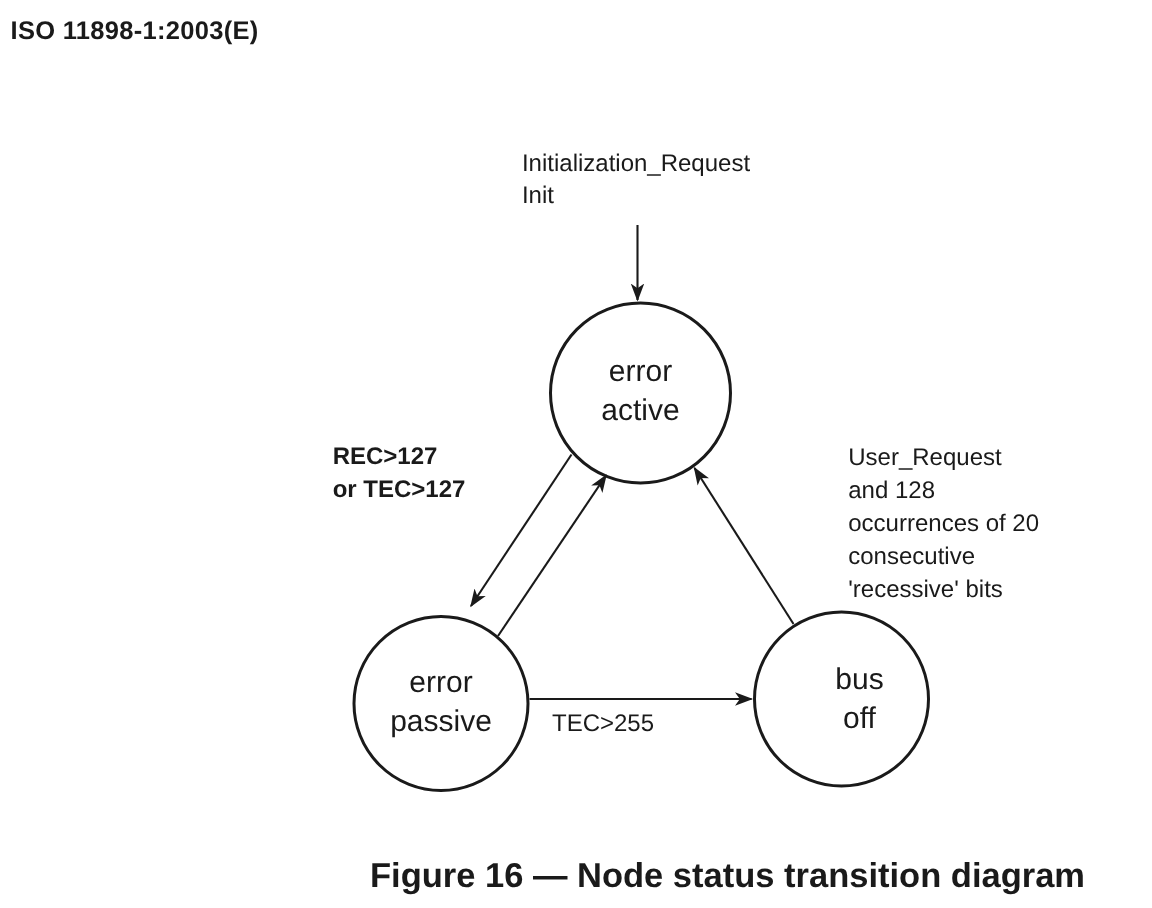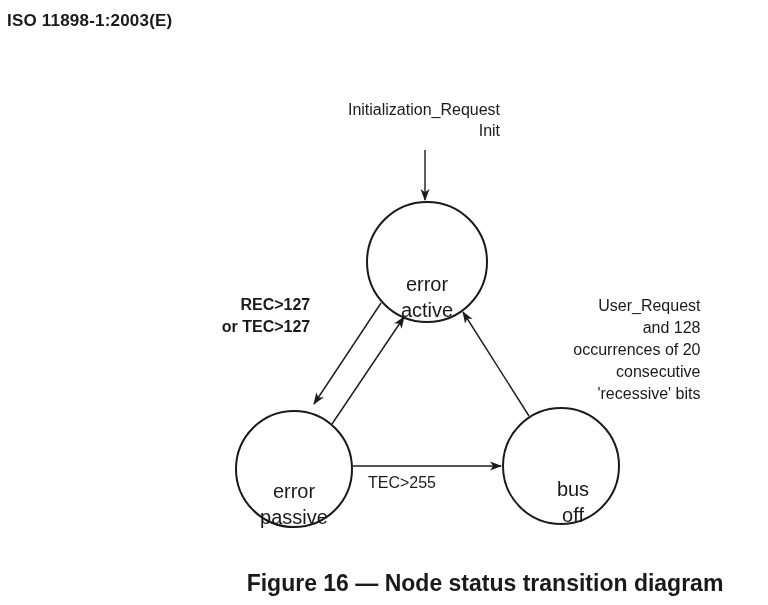--- a/index.html
+++ b/index.html
@@ -28,42 +28,41 @@
   .diagram-svg {
     position: absolute;
     left: 0;
     top: 0;
     width: 768px;
     height: 605px;
   }
   .label {
     position: absolute;
     transform: translateX(-50%);
-    text-align: right;
+    text-align: left;
     font-size: 16px;
     line-height: 22px;
     white-space: pre-line;
   }
   .label-init {
     left: 424px;
     top: 99px;
     line-height: 21px;
   }
   .label-rec127   { left: 266px; top: 294px; font-weight: bold; }
   .label-user-req { left: 633px; top: 295px; }
   .label-rec128   { left: 430px; top: 383px; }
   .label-tec255   { left: 402px; top: 472px; }
   .state-label {
     position: absolute;
     transform: translate(-50%, -50%);
     text-align: center;
     font-size: 20px;
     line-height: 26px;
     white-space: pre-line;
-    margin-top: 36px;
   }
   .state-label-error-active  { left: 427px; top: 261px; }
   .state-label-error-passive { left: 294px; top: 468px; }
   .state-label-bus-off       { left: 573px; top: 466px; }
   .figure-caption {
     position: absolute;
     left: 485px;
     top: 570px;
     transform: translateX(-50%);
     font-size: 23px;

